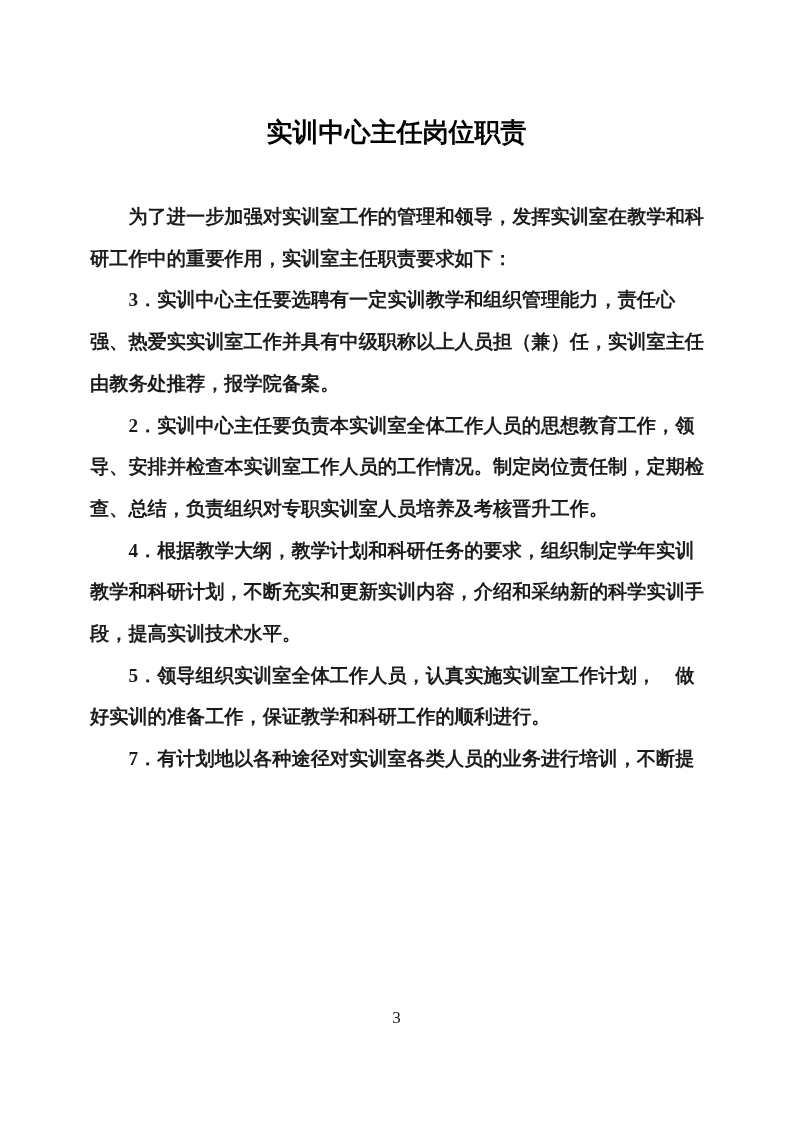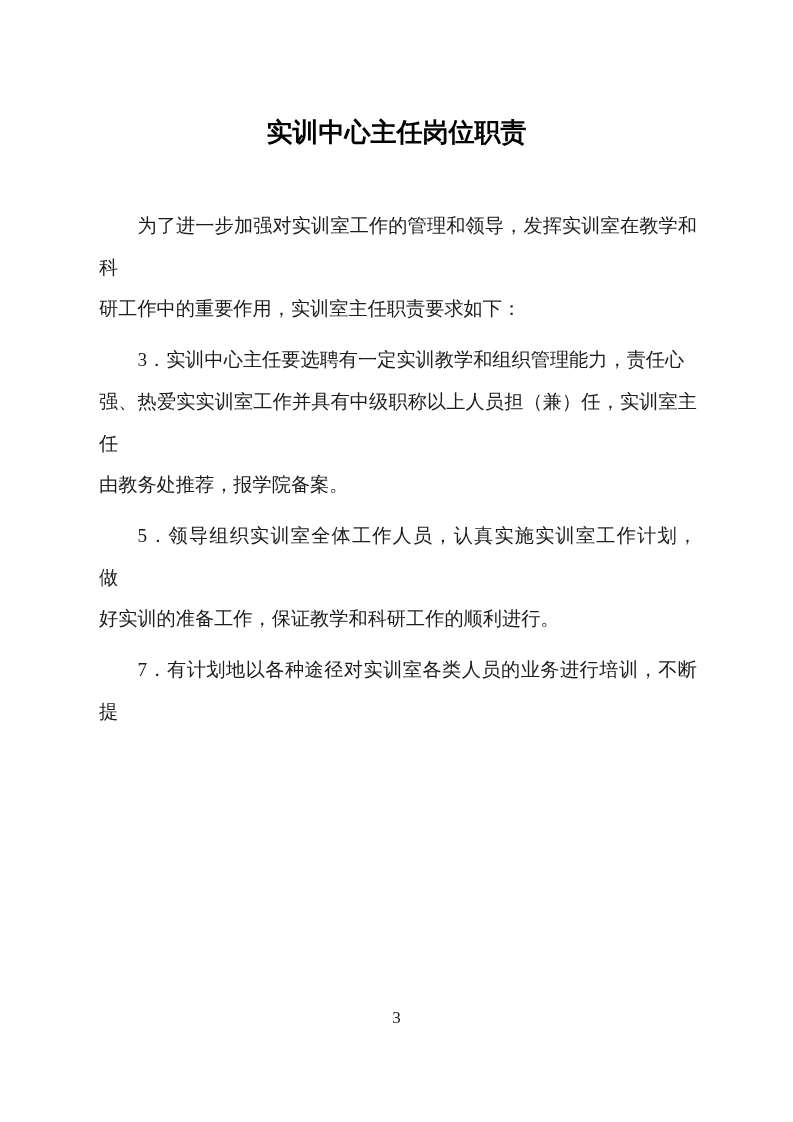--- a/index.html
+++ b/index.html
@@ -40,24 +40,25 @@
     position: absolute;
     top: 196px;
     left: 90px;
     width: 616px;
     font-size: 19.2px;
     line-height: 41.7px;
     text-align: justify;
     color: #1c1c1c;
   }
   .body-text p {
-    margin: 9px;
+    margin: 0;
     padding: 0;
     text-indent: 2em;
     white-space: pre-line;
+    font-weight: bold;
   }
   .page-number {
     position: absolute;
     top: 1006px;
     left: 0;
     width: 100%;
     text-align: center;
     font-size: 17px;
     line-height: 24px;
     color: #1c1c1c;
@@ -69,20 +70,26 @@
 <div class="page">
 
   <h1 class="doc-title">实训中心主任岗位职责</h1>
 
   <div class="body-text">
     <p>为了进一步加强对实训室工作的管理和领导，发挥实训室在教学和科
 研工作中的重要作用，实训室主任职责要求如下：</p>
     <p>3．实训中心主任要选聘有一定实训教学和组织管理能力，责任心
 强、热爱实实训室工作并具有中级职称以上人员担（兼）任，实训室主任
 由教务处推荐，报学院备案。</p>
+    <p>2．实训中心主任要负责本实训室全体工作人员的思想教育工作，领
+导、安排并检查本实训室工作人员的工作情况。制定岗位责任制，定期检
+查、总结，负责组织对专职实训室人员培养及考核晋升工作。</p>
+    <p>4．根据教学大纲，教学计划和科研任务的要求，组织制定学年实训
+教学和科研计划，不断充实和更新实训内容，介绍和采纳新的科学实训手
+段，提高实训技术水平。</p>
     <p>5．领导组织实训室全体工作人员，认真实施实训室工作计划，　做
 好实训的准备工作，保证教学和科研工作的顺利进行。</p>
     <p>7．有计划地以各种途径对实训室各类人员的业务进行培训，不断提</p>
   </div>
 
   <div class="page-number">3</div>
 
 </div>
 
 </body></html>

